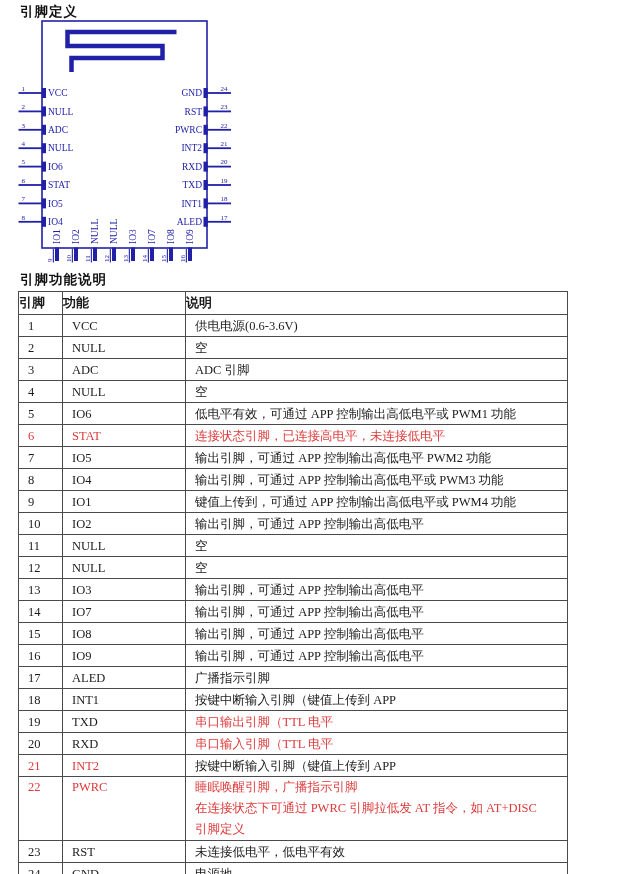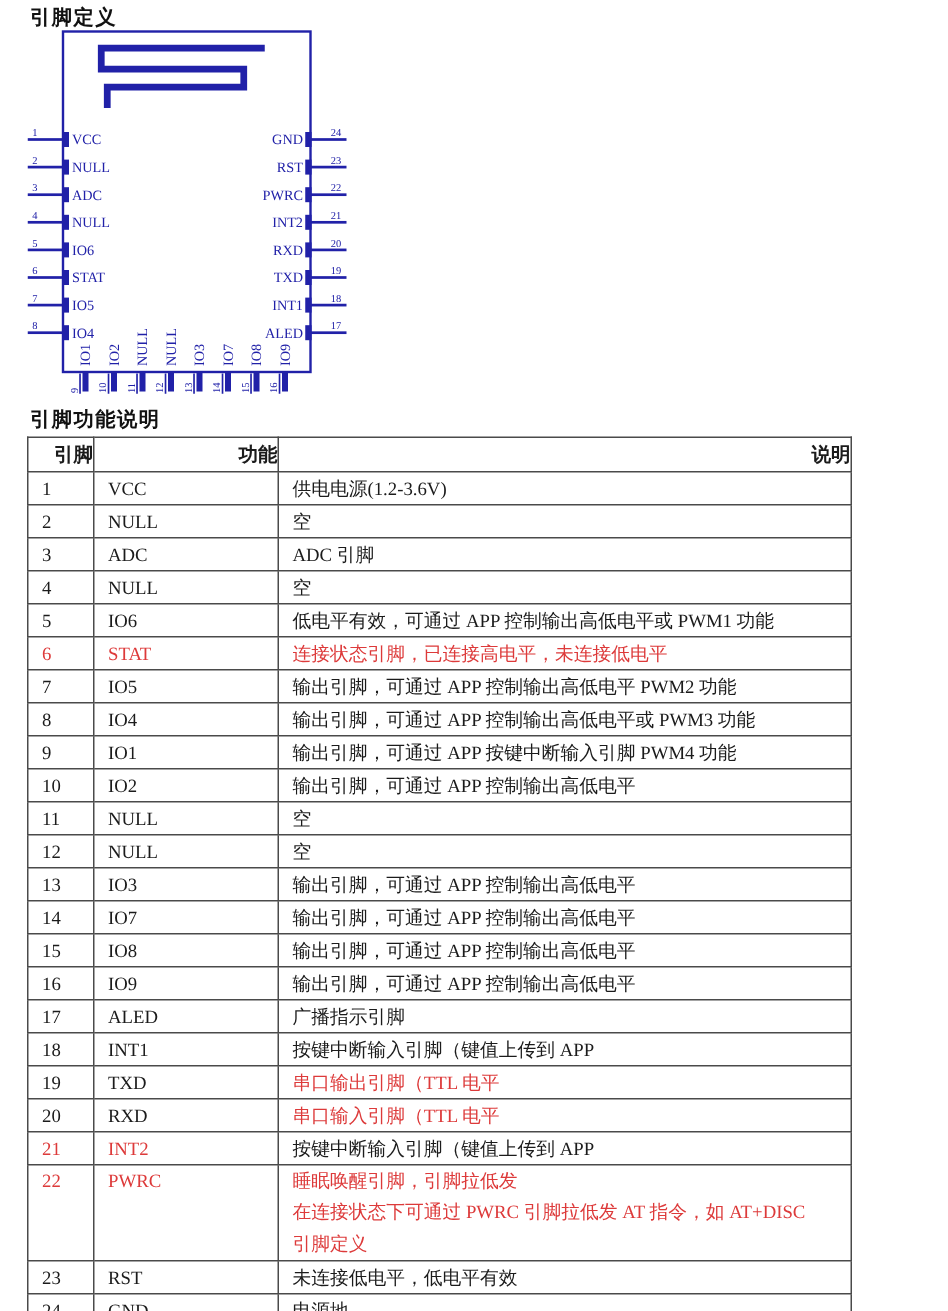--- a/index.html
+++ b/index.html
@@ -3,21 +3,21 @@
 <meta charset="utf-8">
 <style>
   html,body{margin:0;padding:0;background:#fff;}
   body{width:632px;height:874px;font-family:"Liberation Serif","DejaVu Serif",serif;}
   .page{position:relative;width:632px;height:874px;background:#fff;overflow:hidden;}
   .sec-title{position:absolute;left:20px;font-size:13.5px;font-weight:bold;color:#111;letter-spacing:1px;}
   #title-pin-def{top:3px;}
   #title-pin-func{top:271px;}
   #chip-svg{position:absolute;left:0;top:0;}
   table.pin-table{position:absolute;left:18px;top:291px;width:549px;border-collapse:collapse;table-layout:fixed;}
-  .pin-table th{border:1px solid #4a4a4a;height:22px;font-size:13px;font-weight:bold;text-align:right;color:#1b1b1b;padding:0;}
+  .pin-table th{border:1px solid #4a4a4a;height:22px;font-size:13px;font-weight:bold;text-align:left;color:#1b1b1b;padding:0;}
   .pin-table td{border:1px solid #4a4a4a;height:21px;line-height:20px;font-size:12.5px;color:#1b1b1b;text-align:left;vertical-align:middle;padding:0 2px 0 9px;overflow:hidden;}
   .pin-table td.top{vertical-align:top;}
   .pin-table .red{color:#dd3a3a;}
   .pin-table .ln{line-height:21px;height:21px;white-space:nowrap;}
 </style>
 </head>
 <body>
 
 <div class="page">
   <div class="sec-title" id="title-pin-def">引脚定义</div>
@@ -135,21 +135,21 @@
         <tr>
           <th>引脚</th>
           <th>功能</th>
           <th>说明</th>
         </tr>
       </thead>
     <tbody>
         <tr>
           <td class="">1</td>
           <td class="">VCC</td>
-          <td class="">供电电源(1.2-3.6V)</td>
+          <td class="">供电电源(0.6-3.6V)</td>
         </tr>
         <tr>
           <td class="">2</td>
           <td class="">NULL</td>
           <td class="">空</td>
         </tr>
         <tr>
           <td class="">3</td>
           <td class="">ADC</td>
           <td class="">ADC 引脚</td>
@@ -175,21 +175,21 @@
           <td class="">输出引脚，可通过 APP 控制输出高低电平 PWM2 功能</td>
         </tr>
         <tr>
           <td class="">8</td>
           <td class="">IO4</td>
           <td class="">输出引脚，可通过 APP 控制输出高低电平或 PWM3 功能</td>
         </tr>
         <tr>
           <td class="">9</td>
           <td class="">IO1</td>
-          <td class="">输出引脚，可通过 APP 按键中断输入引脚 PWM4 功能</td>
+          <td class="">键值上传到，可通过 APP 控制输出高低电平或 PWM4 功能</td>
         </tr>
         <tr>
           <td class="">10</td>
           <td class="">IO2</td>
           <td class="">输出引脚，可通过 APP 控制输出高低电平</td>
         </tr>
         <tr>
           <td class="">11</td>
           <td class="">NULL</td>
           <td class="">空</td>
@@ -241,21 +241,21 @@
         </tr>
         <tr>
           <td class="red">21</td>
           <td class="red">INT2</td>
           <td class="">按键中断输入引脚（键值上传到 APP</td>
         </tr>
         <tr>
           <td class="red top">22</td>
           <td class="red top">PWRC</td>
           <td class="red top">
-            <div class="ln">睡眠唤醒引脚，引脚拉低发</div>
+            <div class="ln">睡眠唤醒引脚，广播指示引脚</div>
             <div class="ln">在连接状态下可通过 PWRC 引脚拉低发 AT 指令，如 AT+DISC</div>
             <div class="ln">引脚定义</div>
           </td>
         </tr>
         <tr>
           <td class="">23</td>
           <td class="">RST</td>
           <td class="">未连接低电平，低电平有效</td>
         </tr>
         <tr>

